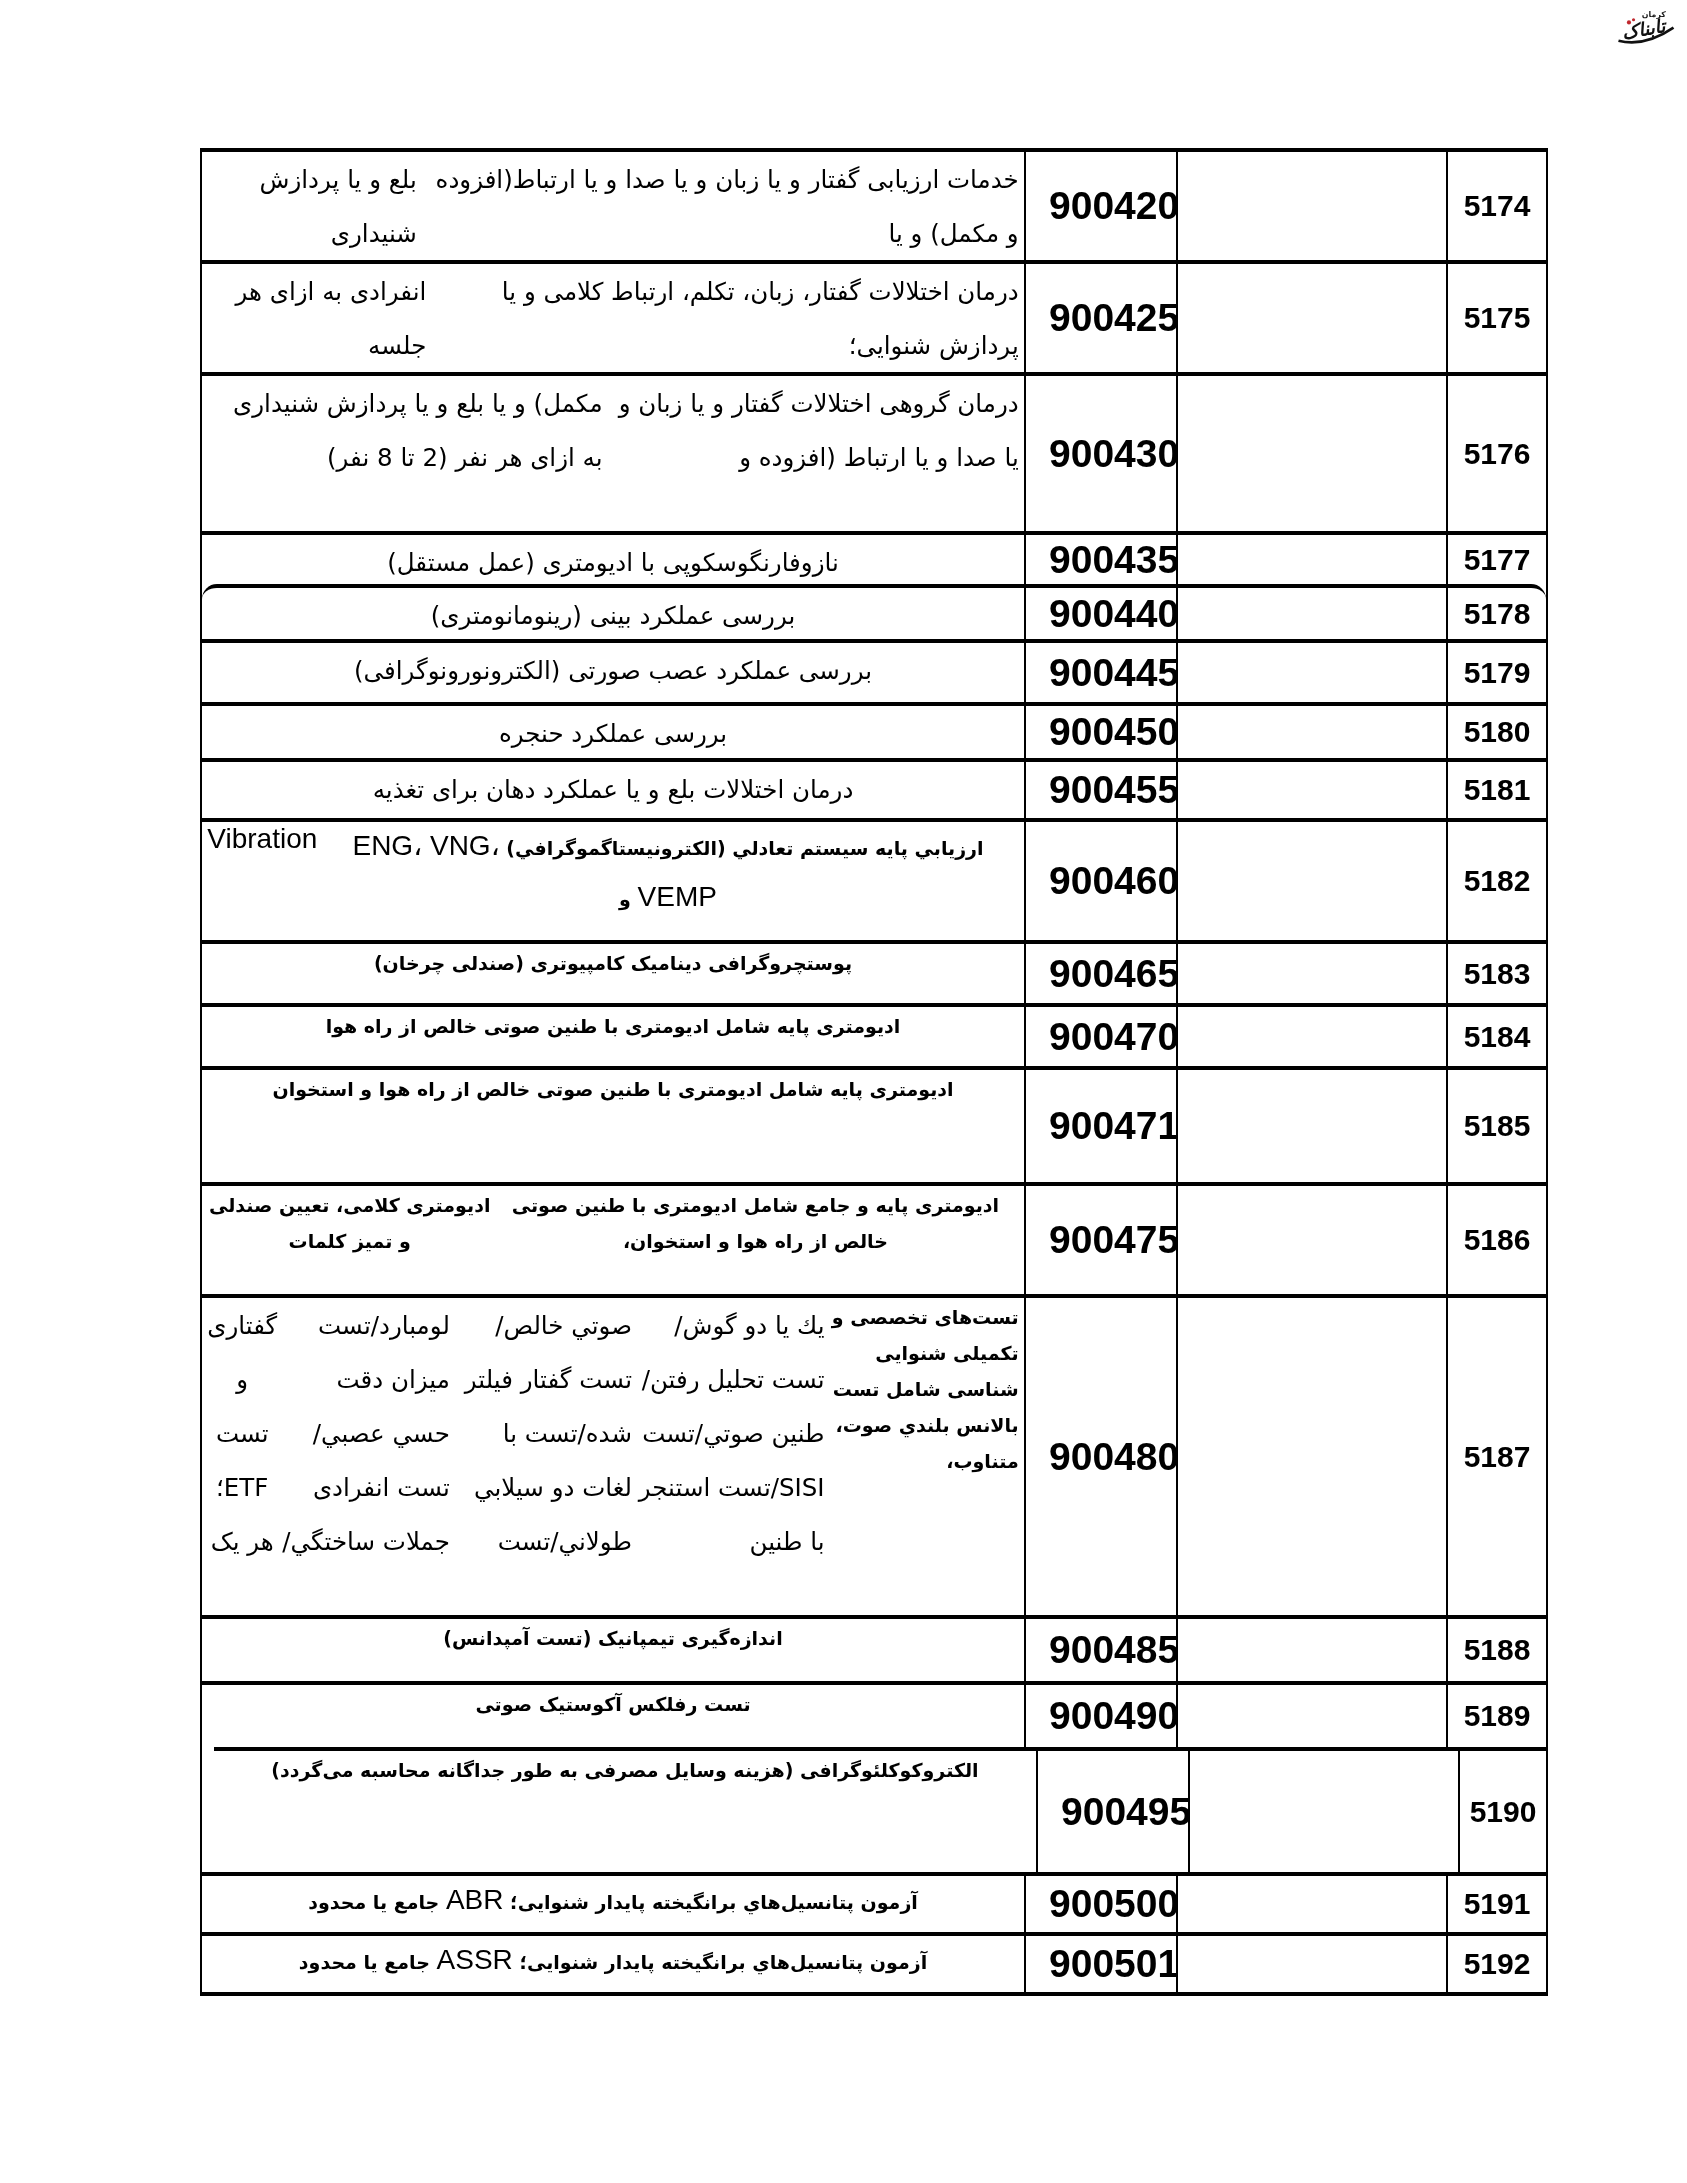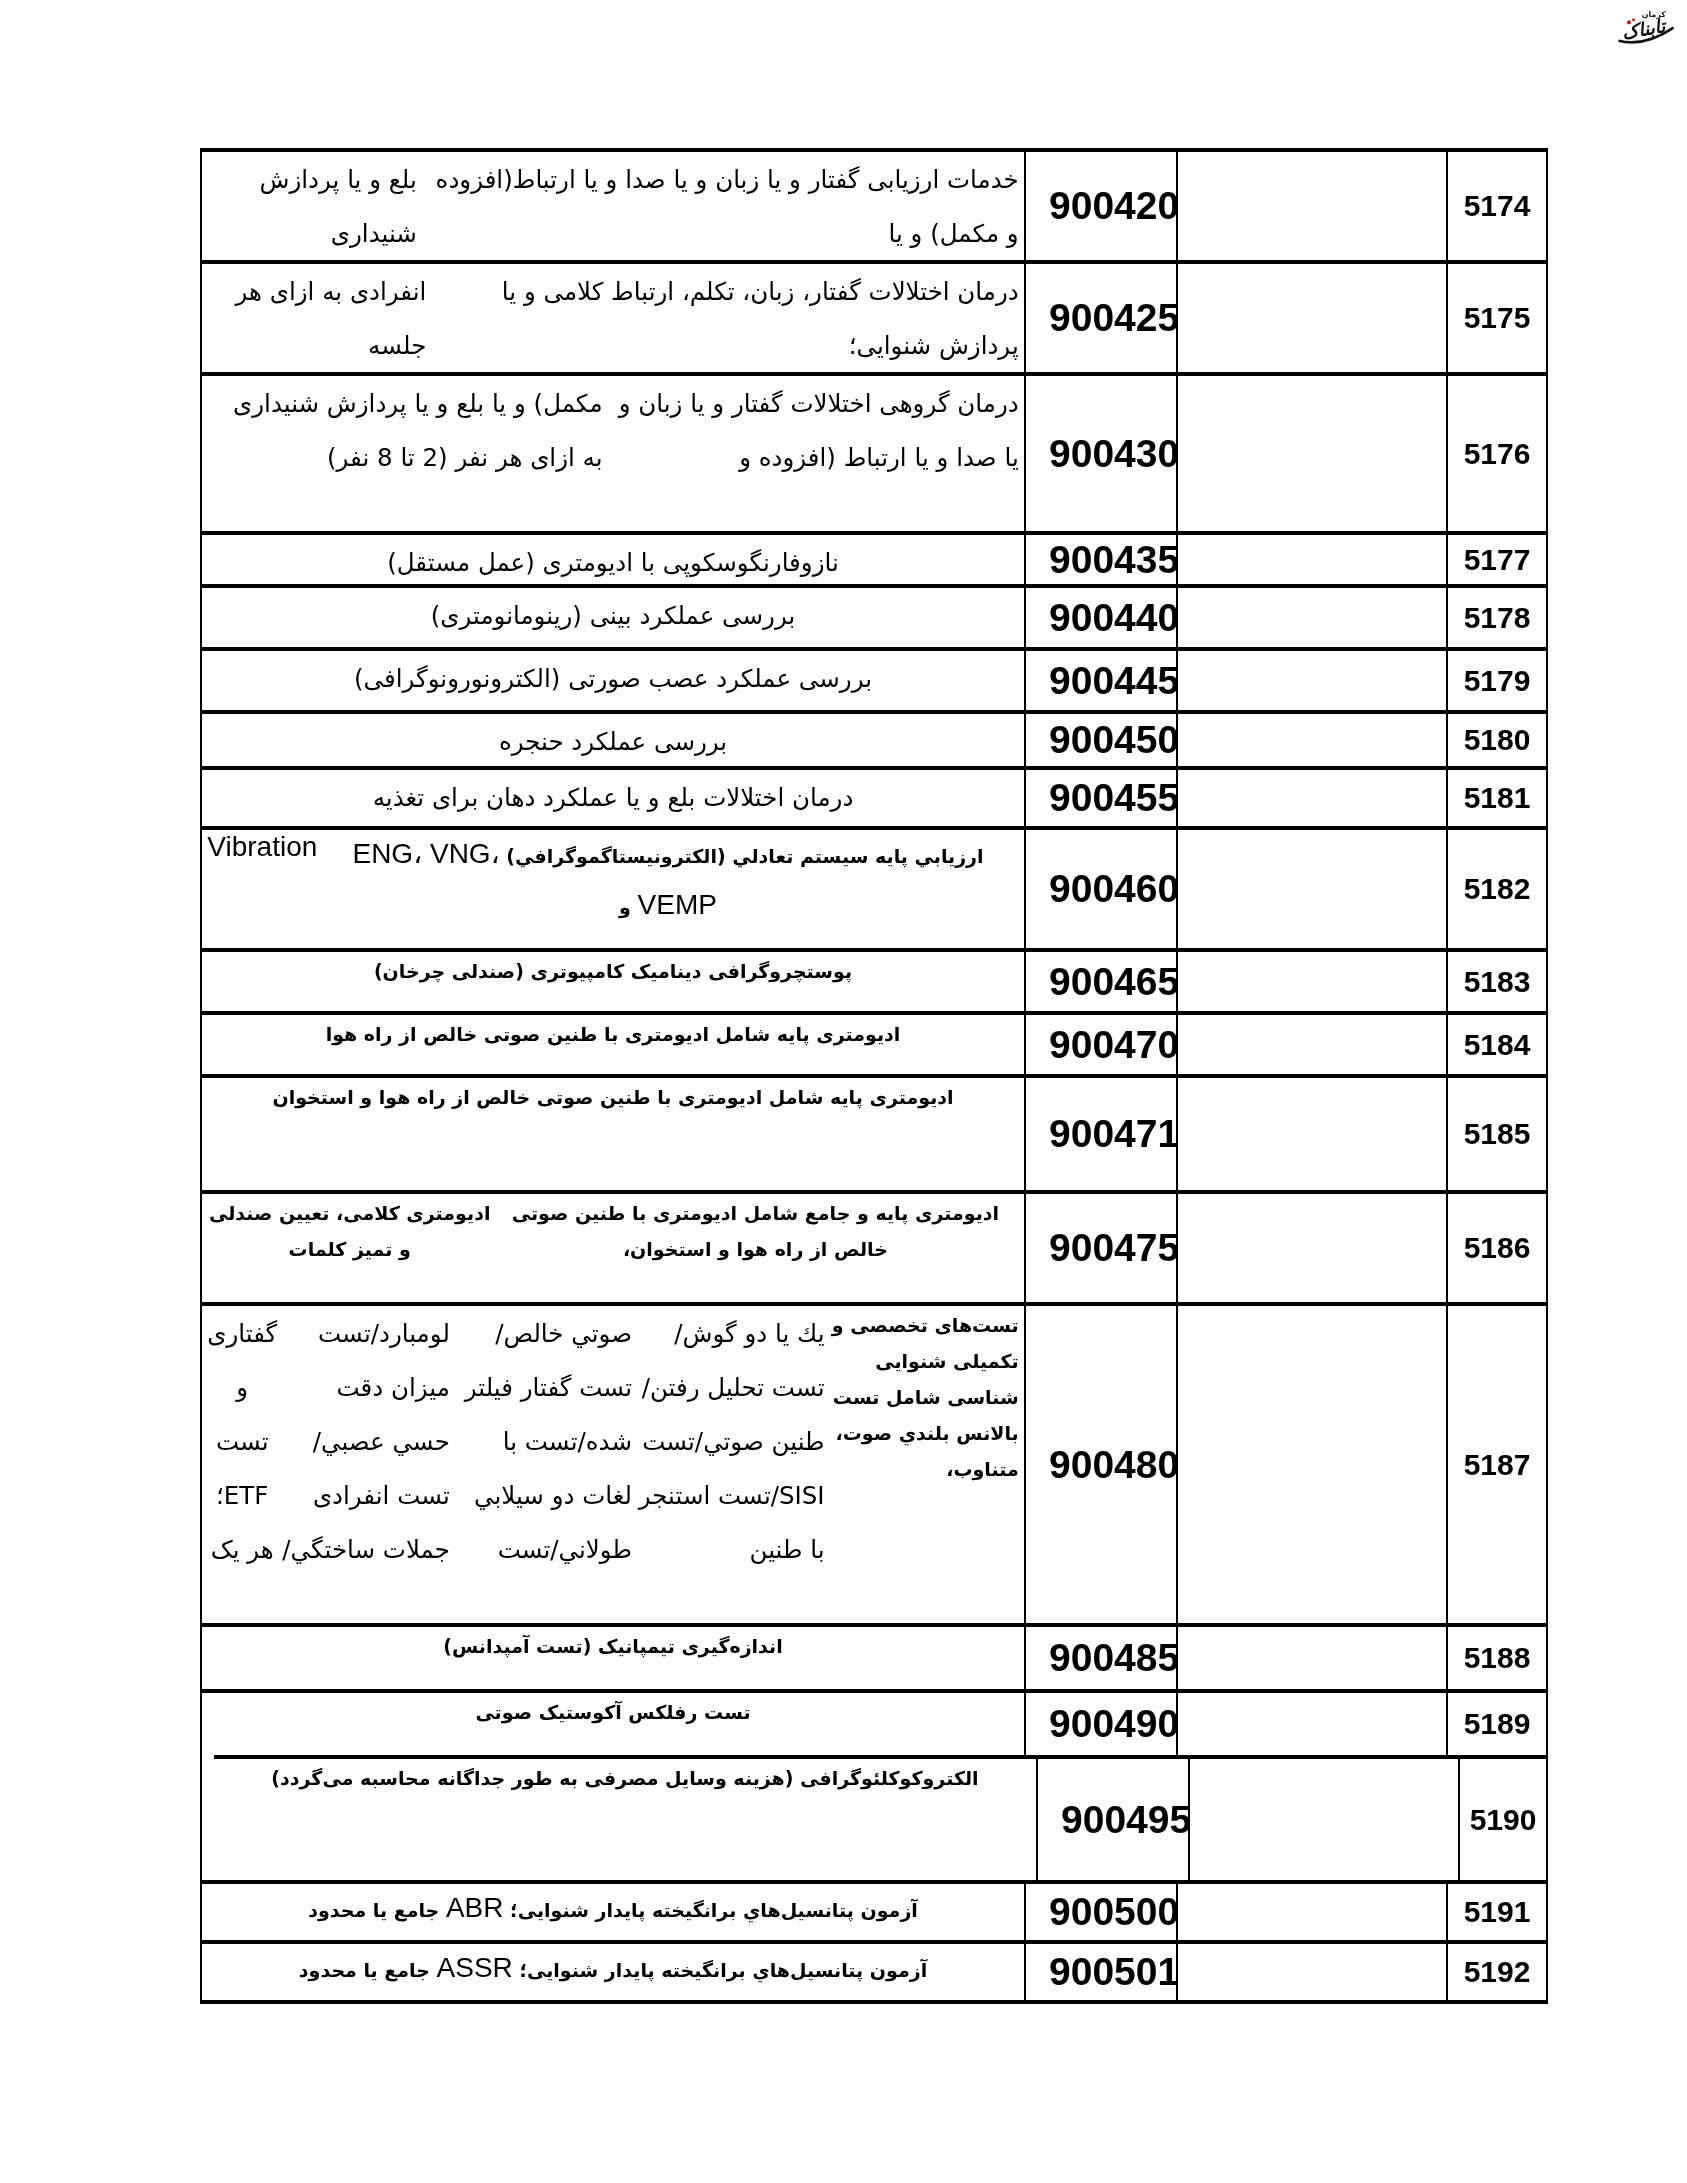--- a/index.html
+++ b/index.html
@@ -93,21 +93,21 @@
       <div class="cell c-num">5176</div>
     </div>
     <div class="row" style="height: 53px;">
       <div class="cell c-desc align-right">
         <div class="line s-lg">نازوفارنگوسکوپی با ادیومتری (عمل مستقل)</div>
       </div>
       <div class="cell c-code">900435</div>
       <div class="cell c-blank"></div>
       <div class="cell c-num">5177</div>
     </div>
-    <div class="row" style="height: 63px;">
+    <div class="row" style="height: 55px; border-radius: 15px;">
       <div class="cell c-desc align-right">
         <div class="line s-lg">بررسی عملکرد بینی (رینومانومتری)</div>
       </div>
       <div class="cell c-code">900440</div>
       <div class="cell c-blank"></div>
       <div class="cell c-num">5178</div>
     </div>
     <div class="row" style="height: 63px;">
       <div class="cell c-desc align-right">
         <div class="line s-lg">بررسی عملکرد عصب صورتی (الکترونورونوگرافی)</div>

